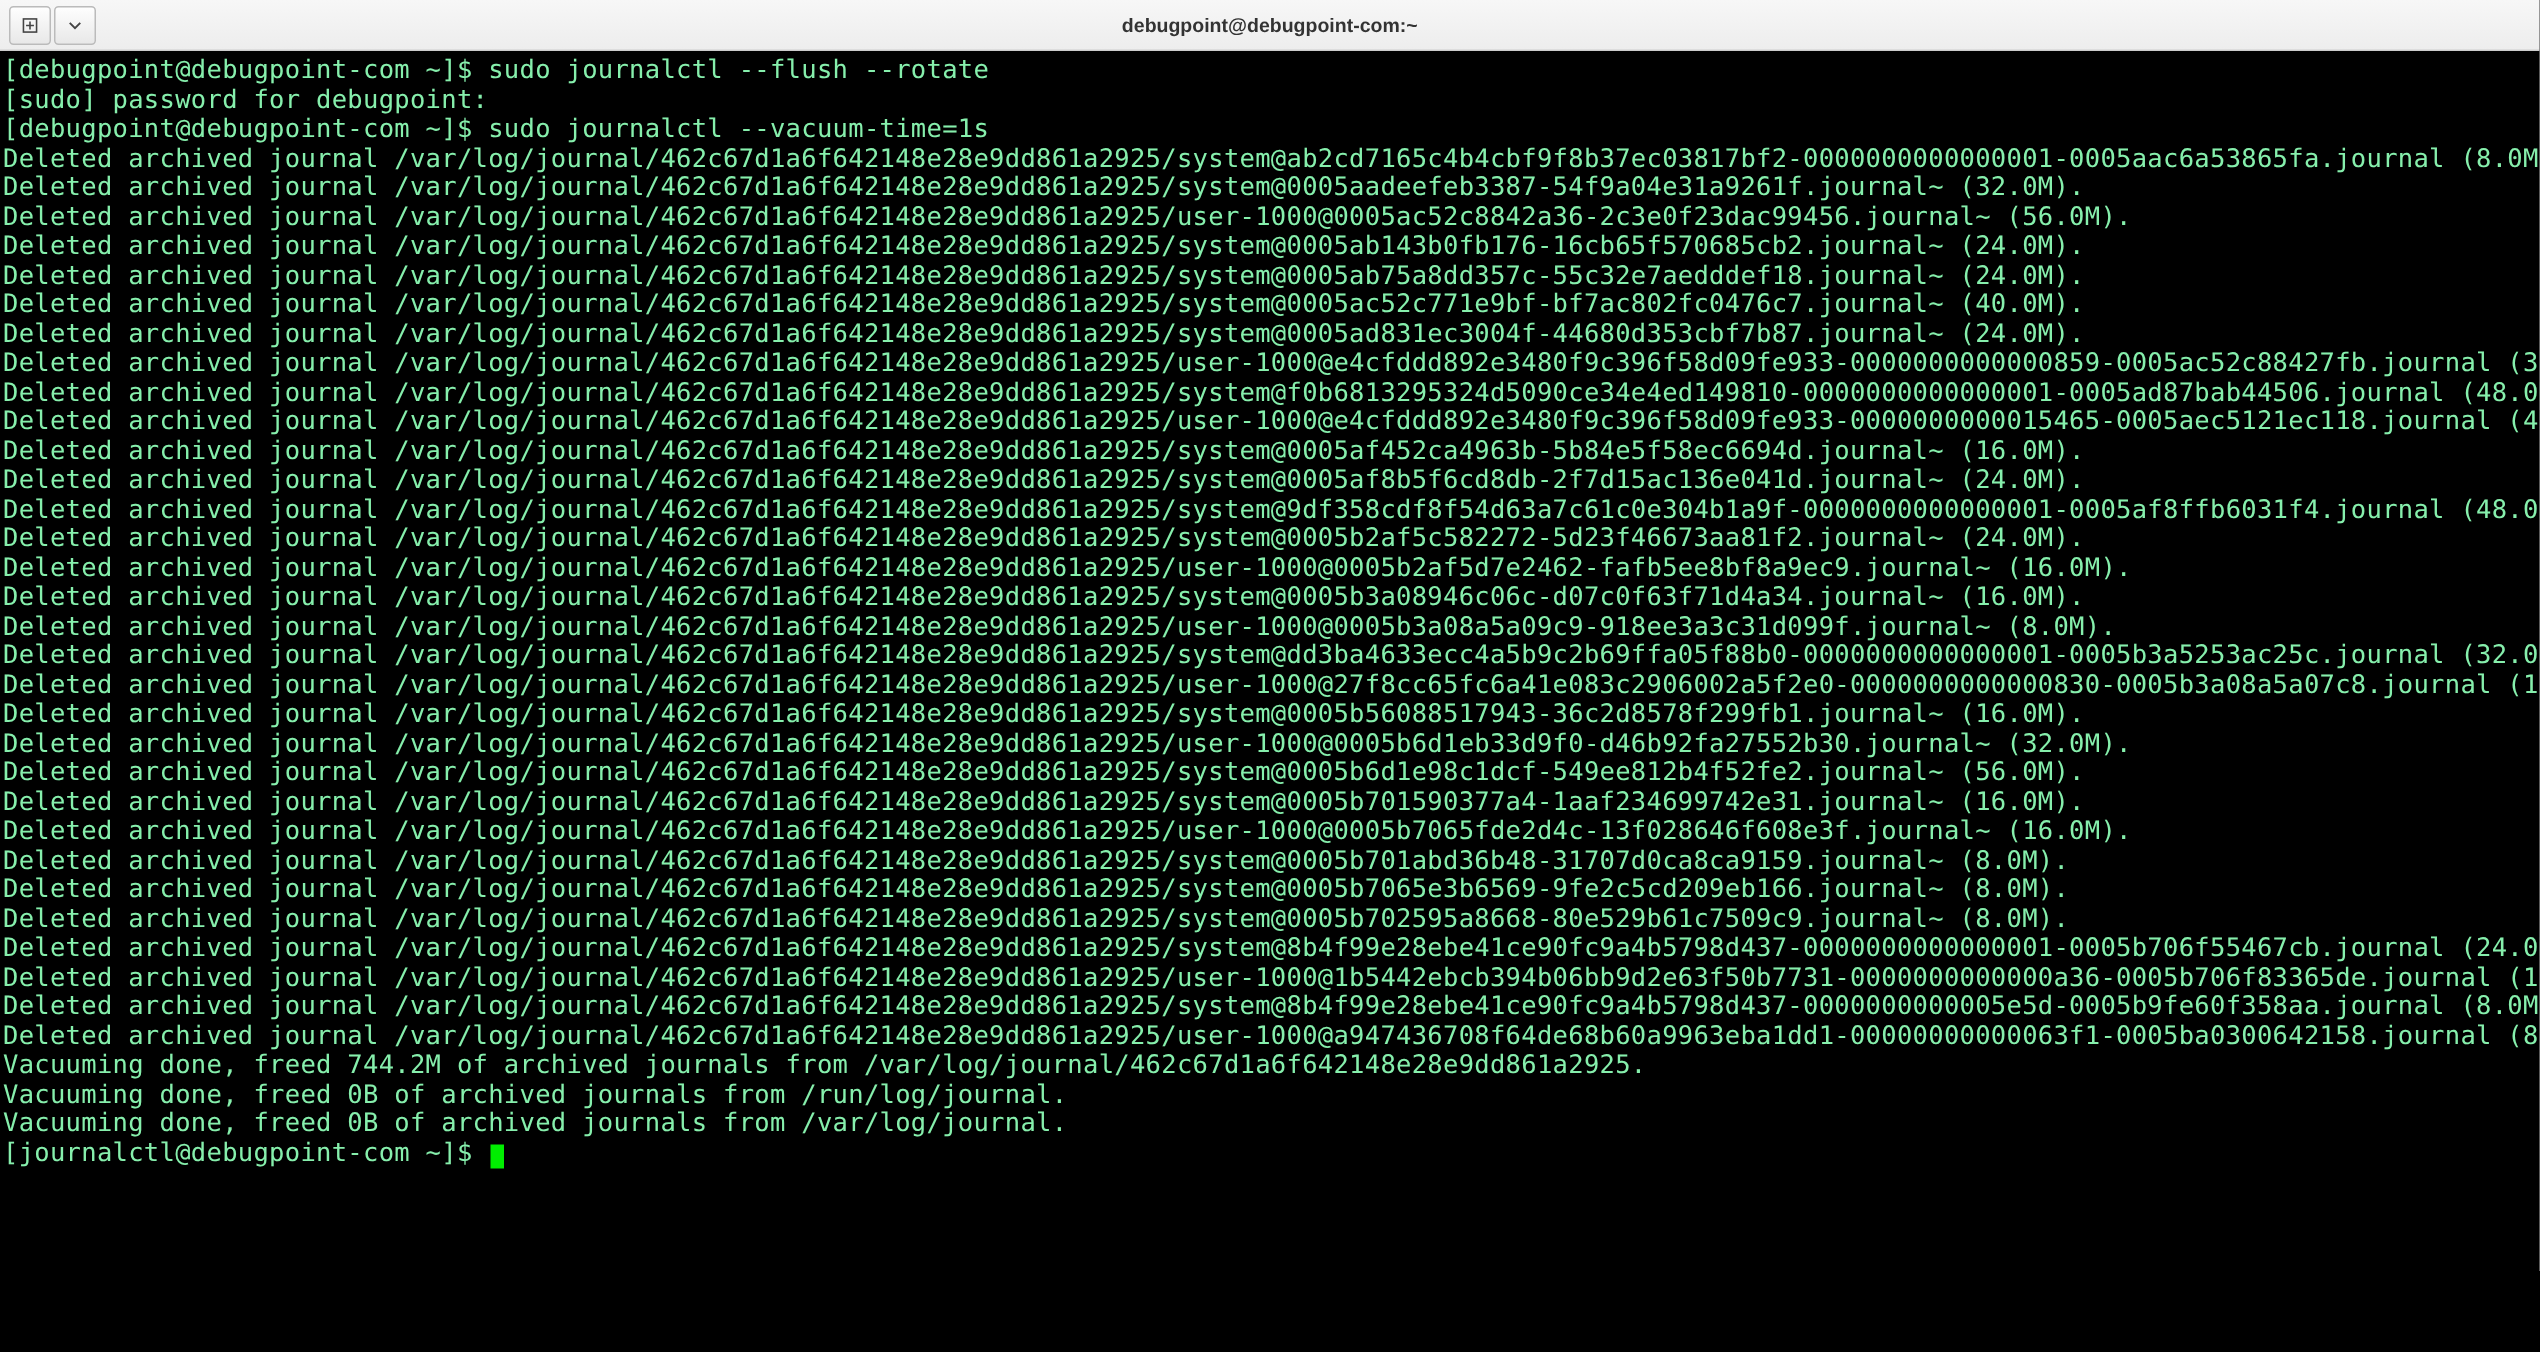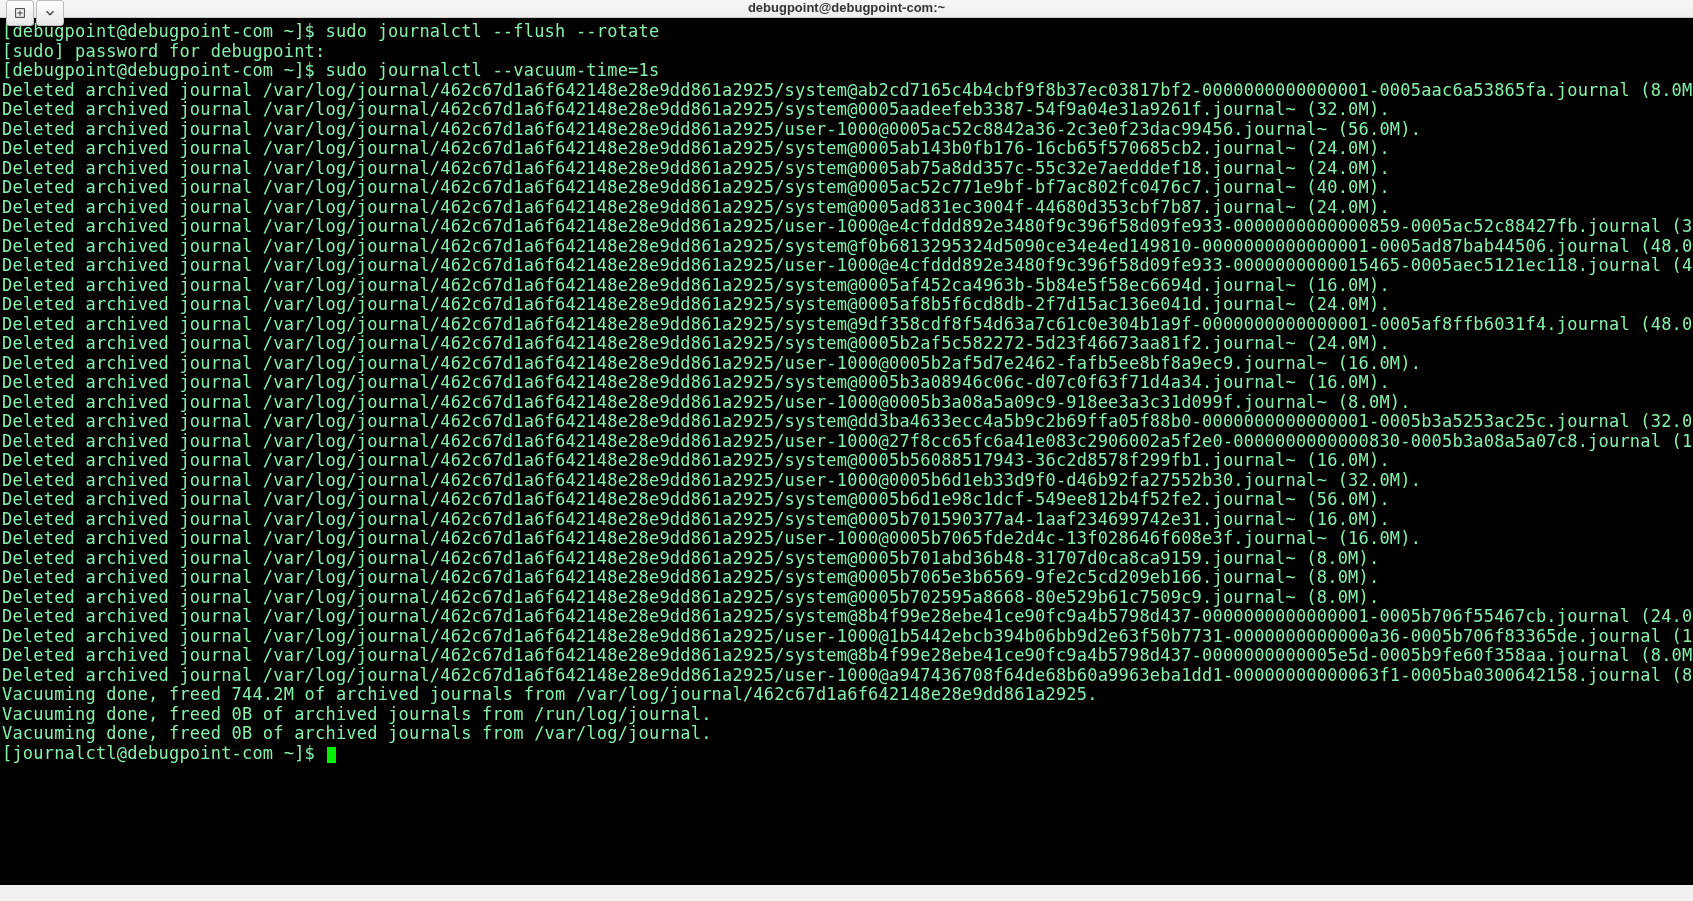--- a/index.html
+++ b/index.html
@@ -4,25 +4,25 @@
 <style>
   * { margin: 0; padding: 0; box-sizing: border-box; }
   body {
     font-family: -apple-system, BlinkMacSystemFont, "Segoe UI", sans-serif;
     background: #f0f0f0;
     width: 1693px;
     height: 901px;
     overflow: hidden;
   }
   .titlebar {
-    height: 18px;
+    height: 34px;
     background: linear-gradient(to bottom, #f7f7f7, #ededed);
     border-bottom: 1px solid #ccc;
     display: flex;
-    align-items: flex-start;
+    align-items: center;
     padding: 0 6px;
     position: relative;
   }
   .titlebar-left {
     display: flex;
     gap: 2px;
     align-items: center;
   }
   .titlebar-btn {
     width: 28px;

